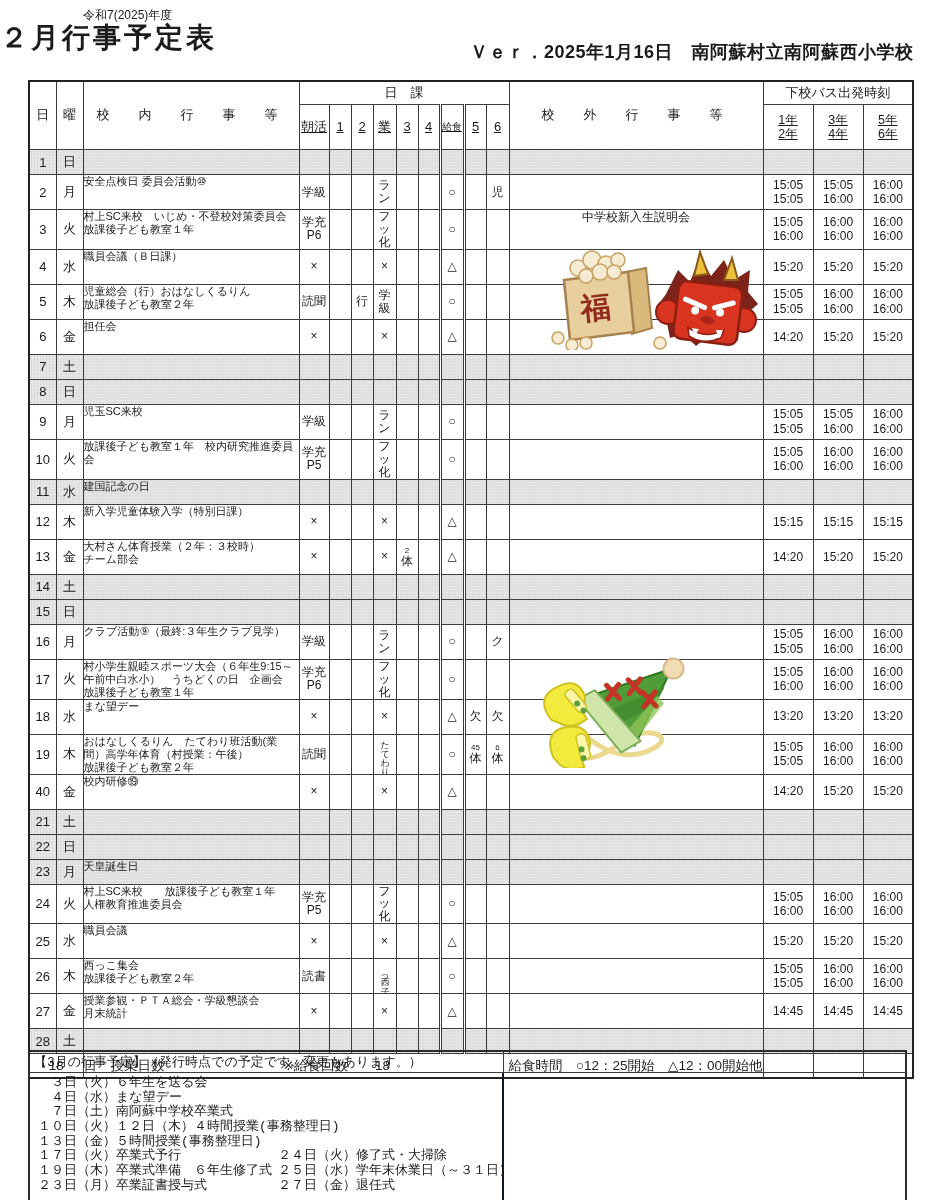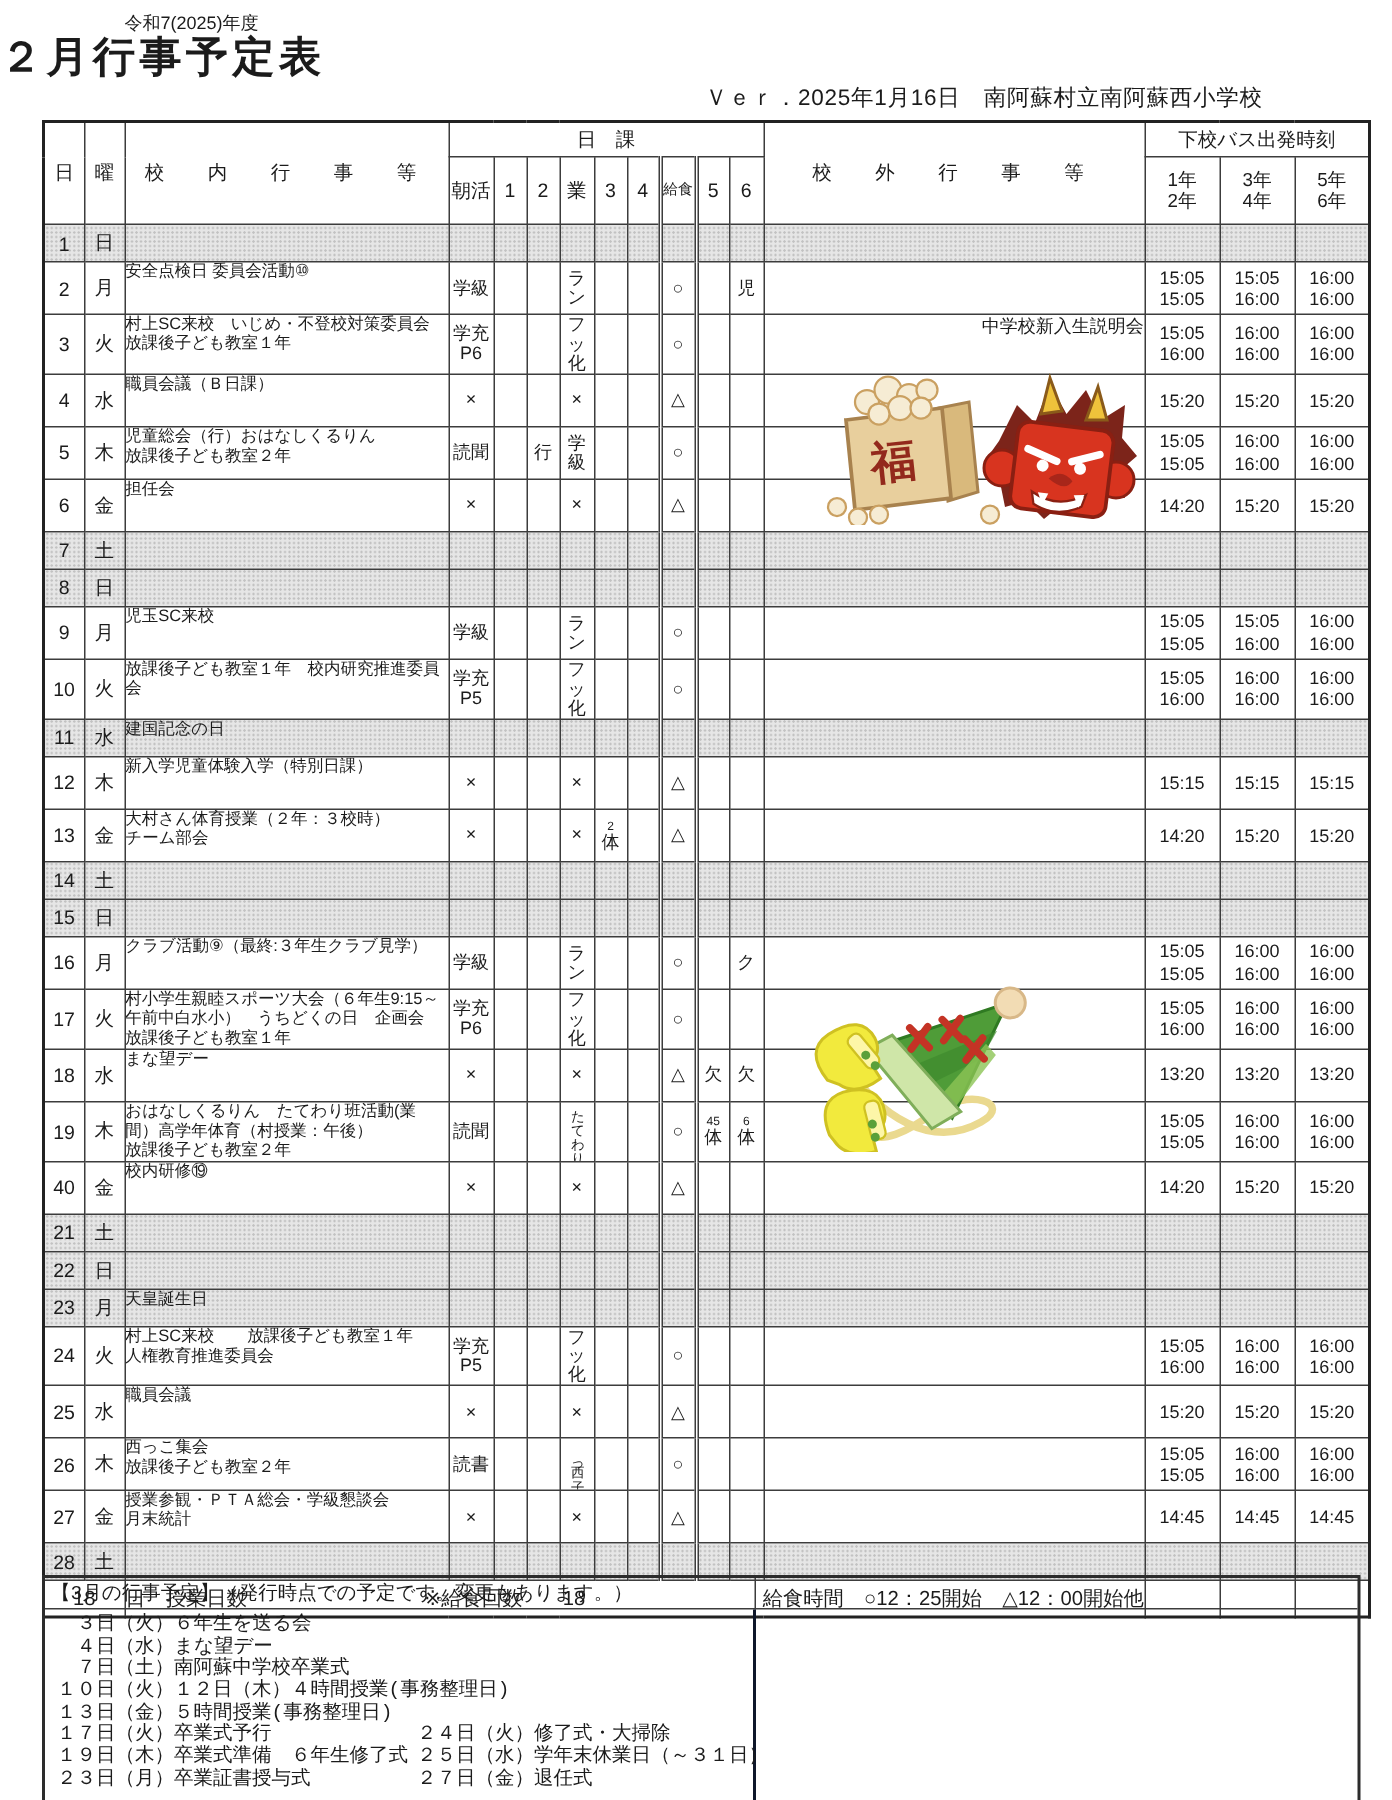--- a/index.html
+++ b/index.html
@@ -4,39 +4,39 @@
 <style>
   html,body{margin:0;padding:0;background:#ffffff;}
   body{width:928px;height:1200px;position:relative;overflow:hidden;
        font-family:"Liberation Sans","DejaVu Sans",sans-serif;color:#1b1b1b;}
   .page{position:absolute;inset:0;}
 
   
   .year-label{position:absolute;left:83px;top:7px;font-size:12px;}
   .doc-title{position:absolute;left:0;right:0;top:19px;margin:0;
              font-size:28px;font-weight:600;letter-spacing:3px;}
-  .doc-subtitle{position:absolute;left:470px;top:56px;font-size:15px;font-weight:normal;
+  .doc-subtitle{position:absolute;left:470px;top:40px;font-size:18px;font-weight:bold;
                 letter-spacing:0.5px;white-space:nowrap;}
 
   
   .table-wrap{position:absolute;left:28px;top:80px;width:884px;}
   table.main{border-collapse:collapse;table-layout:fixed;width:884px;
              border:2px solid #222;}
   table.main th,table.main td{border:1px solid #3c3c3c;padding:0;font-weight:normal;
              overflow:hidden;}
   thead th{font-size:13px;text-align:center;vertical-align:middle;line-height:1.15;}
   thead .group-label{letter-spacing:8px;}
   thead tr.tier1 th{height:22px;}
-  thead tr.tier2 th{height:44px;}
+  thead tr.tier2 th{height:44px;text-decoration:underline;}
   th.bus-group{white-space:pre-line;font-size:12.5px;}
 
   td.day-cell,td.wd-cell{text-align:center;vertical-align:middle;font-size:13px;}
   td.events-cell{text-align:left;vertical-align:top;font-size:11px;line-height:1.18;
                  padding:1px 3px;}
-  td.outside-cell{text-align:right;vertical-align:top;font-size:12px;line-height:1.18;
+  td.outside-cell{text-align:center;vertical-align:top;font-size:12px;line-height:1.18;
                  padding:1px 4px;margin-left:40px;}
   td.sched-cell{text-align:center;vertical-align:middle;font-size:12px;line-height:1.08;
                 padding:0 1px;word-break:break-all;}
   td.asa-col{border-left:2px solid #3c3c3c;}
   .lunch-col{border-left:3px double #3c3c3c !important;border-right:3px double #3c3c3c !important;}
   td.bus-cell{text-align:center;vertical-align:middle;font-size:12px;line-height:1.2;}
   tbody td{height:34px;}
   tbody tr.shaded td{height:24px;
       background-color:#e6e6e6;
       background-image:radial-gradient(#c2c2c2 0.7px, rgba(0,0,0,0) 0.9px);

